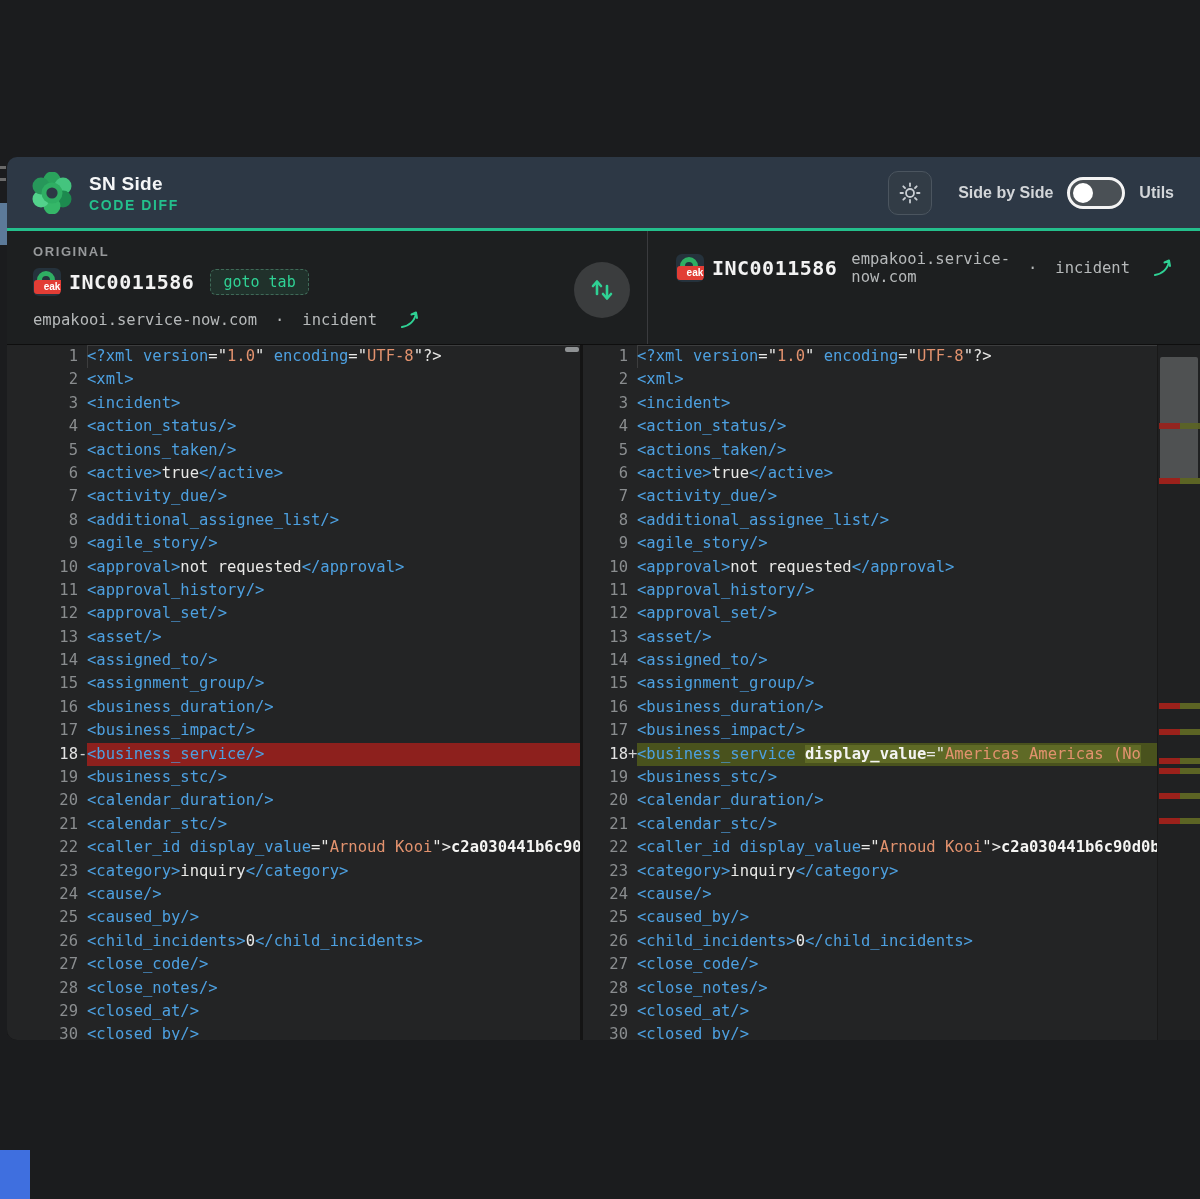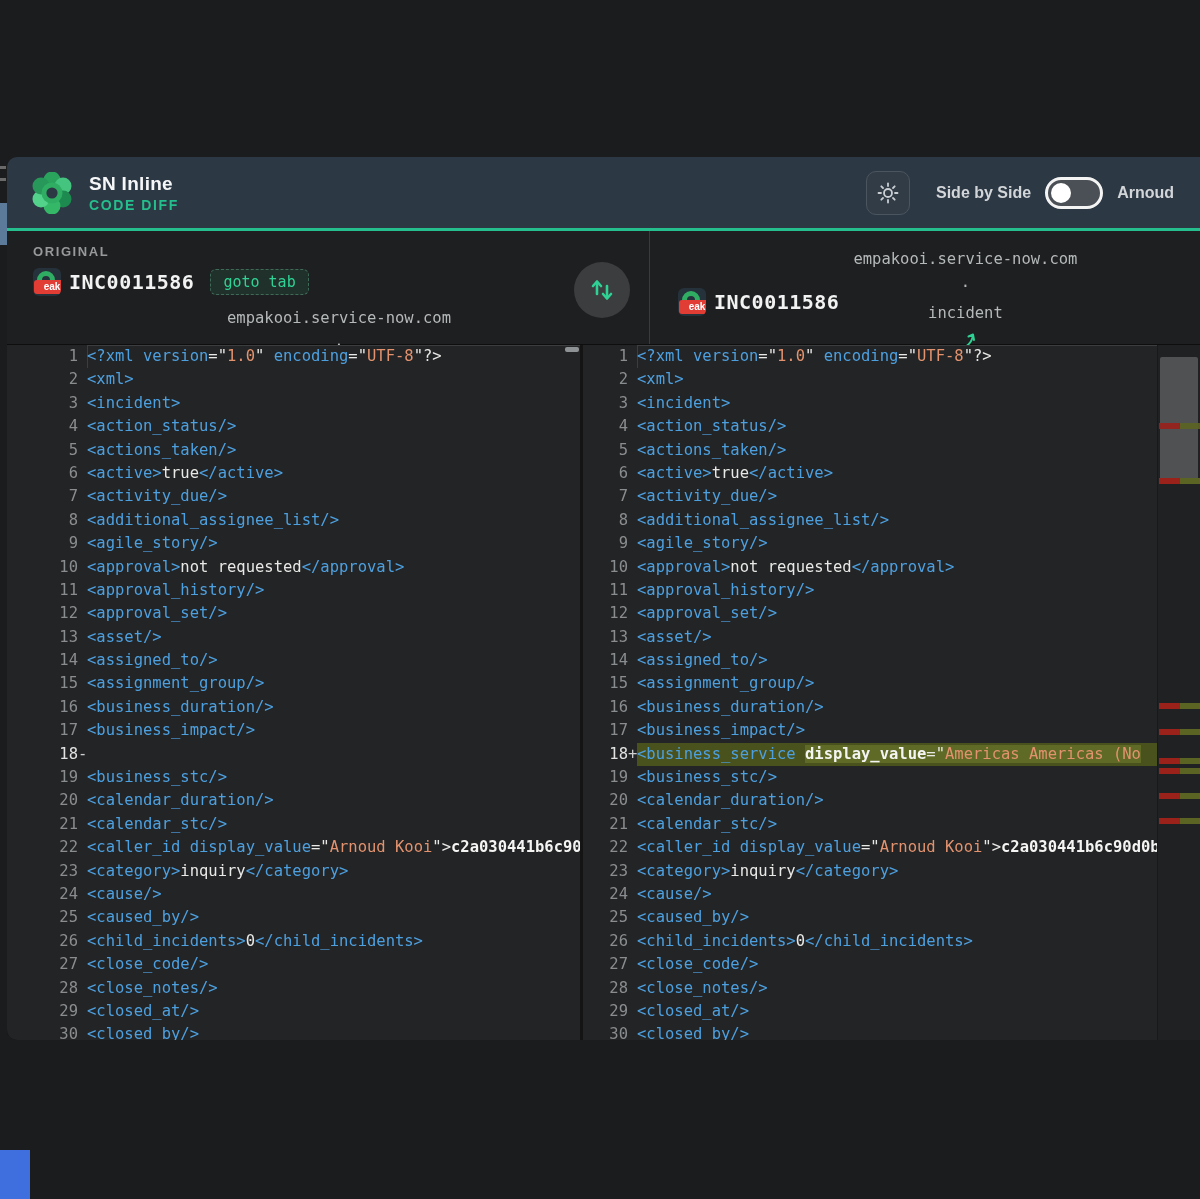--- a/index.html
+++ b/index.html
@@ -73,22 +73,22 @@
   }
   .record-id{
     font-family:"DejaVu Sans Mono",monospace;font-size:20px;font-weight:bold;color:#f2f2f2;
     margin-left:8px;letter-spacing:.5px;
   }
   .goto-btn{
     margin-left:16px;font-family:"DejaVu Sans Mono",monospace;font-size:15px;color:#2fd194;
     background:#20312b;border:1px dashed #3f6a58;border-radius:6px;padding:3px 12px;cursor:pointer;
   }
   .host-row{
-    margin-top:13px;display:flex;align-items:center;gap:9px;
-    font-family:"DejaVu Sans Mono",monospace;font-size:15.5px;color:#b6b9ba;flex-direction:column;
+    margin-top:13px;display:flex;align-items:center;gap:18px;
+    font-family:"DejaVu Sans Mono",monospace;font-size:15.5px;color:#b6b9ba;
   }
   .host-inline{margin-left:14px;font-weight:normal}
   .arrow-icon{flex:none;margin-left:4px}
   .swap-btn{
     position:absolute;left:567px;top:31px;width:56px;height:56px;border-radius:50%;
     background:#3b3d3e;display:flex;align-items:center;justify-content:center;cursor:pointer;z-index:3;
   }
 
   
   .code-section{display:flex;height:695px;background:#141414}
@@ -137,21 +137,21 @@
       <circle cx="21" cy="8" r="8.5" fill="#2aa35c"></circle>
       <circle cx="32" cy="14" r="8.5" fill="#44c47e"></circle>
       <circle cx="32" cy="27" r="8.5" fill="#1d8a4f"></circle>
       <circle cx="21" cy="34" r="8.5" fill="#35b768"></circle>
       <circle cx="10" cy="27" r="8.5" fill="#53d28c"></circle>
       <circle cx="10" cy="14" r="8.5" fill="#27975a"></circle>
       <circle cx="21" cy="21" r="10.5" fill="#2fae63"></circle>
       <circle cx="21" cy="21" r="5.6" fill="#2d3845"></circle>
     </svg>
     <div class="title-block">
-      <div class="app-title">SN Inline</div>
+      <div class="app-title">SN Side</div>
       <div class="app-subtitle">CODE DIFF</div>
     </div>
     <div class="header-right">
       <div class="icon-btn">
         <svg width="24" height="24" viewBox="0 0 24 24">
           <circle cx="12" cy="12" r="4" fill="none" stroke="#c9ced3" stroke-width="1.8"></circle>
           <g stroke="#c9ced3" stroke-width="1.8" stroke-linecap="round">
             <line x1="12" y1="2.5" x2="12" y2="5"></line>
               <line x1="12" y1="19" x2="12" y2="21.5"></line>
             <line x1="2.5" y1="12" x2="5" y2="12"></line>
@@ -160,21 +160,21 @@
               <line x1="17" y1="17" x2="18.7" y2="18.7"></line>
             <line x1="5.3" y1="18.7" x2="7" y2="17"></line>
               <line x1="17" y1="7" x2="18.7" y2="5.3"></line>
           </g>
         </svg>
       </div>
       <span class="toggle-label">Side by Side</span>
       <div class="toggle">
         <div class="knob"></div>
       </div>
-      <span class="toggle-label">Arnoud</span>
+      <span class="toggle-label">Utils</span>
     </div>
   </div>
 
   <div class="subheader">
     <div class="sub-left">
       <div class="section-label">ORIGINAL</div>
       <div class="record-row">
         <div class="favicon">
           <div class="arc"></div>
           <div class="badge">eak</div>
@@ -237,21 +237,21 @@
           <div class="crow"><span class="gutter">8</span><span class="sign"></span><span class="codecell"><span class="tok-b">&lt;additional_assignee_list/&gt;</span></span></div>
           <div class="crow"><span class="gutter">9</span><span class="sign"></span><span class="codecell"><span class="tok-b">&lt;agile_story/&gt;</span></span></div>
           <div class="crow"><span class="gutter">10</span><span class="sign"></span><span class="codecell"><span class="tok-b">&lt;approval&gt;</span><span class="tok-w">not requested</span><span class="tok-b">&lt;/approval&gt;</span></span></div>
           <div class="crow"><span class="gutter">11</span><span class="sign"></span><span class="codecell"><span class="tok-b">&lt;approval_history/&gt;</span></span></div>
           <div class="crow"><span class="gutter">12</span><span class="sign"></span><span class="codecell"><span class="tok-b">&lt;approval_set/&gt;</span></span></div>
           <div class="crow"><span class="gutter">13</span><span class="sign"></span><span class="codecell"><span class="tok-b">&lt;asset/&gt;</span></span></div>
           <div class="crow"><span class="gutter">14</span><span class="sign"></span><span class="codecell"><span class="tok-b">&lt;assigned_to/&gt;</span></span></div>
           <div class="crow"><span class="gutter">15</span><span class="sign"></span><span class="codecell"><span class="tok-b">&lt;assignment_group/&gt;</span></span></div>
           <div class="crow"><span class="gutter">16</span><span class="sign"></span><span class="codecell"><span class="tok-b">&lt;business_duration/&gt;</span></span></div>
           <div class="crow"><span class="gutter">17</span><span class="sign"></span><span class="codecell"><span class="tok-b">&lt;business_impact/&gt;</span></span></div>
-          <div class="crow removed"><span class="gutter">18</span><span class="sign">-</span></div>
+          <div class="crow removed"><span class="gutter">18</span><span class="sign">-</span><span class="codecell"><span class="tok-b">&lt;business_service/&gt;</span></span></div>
           <div class="crow"><span class="gutter">19</span><span class="sign"></span><span class="codecell"><span class="tok-b">&lt;business_stc/&gt;</span></span></div>
           <div class="crow"><span class="gutter">20</span><span class="sign"></span><span class="codecell"><span class="tok-b">&lt;calendar_duration/&gt;</span></span></div>
           <div class="crow"><span class="gutter">21</span><span class="sign"></span><span class="codecell"><span class="tok-b">&lt;calendar_stc/&gt;</span></span></div>
           <div class="crow"><span class="gutter">22</span><span class="sign"></span><span class="codecell"><span class="tok-b">&lt;caller_id</span><span class="tok-w"> </span><span class="tok-b">display_value</span><span class="tok-w">="</span><span class="tok-o">Arnoud Kooi</span><span class="tok-w">"&gt;</span><span class="tok-wb">c2a030441b6c90</span></span></div>
           <div class="crow"><span class="gutter">23</span><span class="sign"></span><span class="codecell"><span class="tok-b">&lt;category&gt;</span><span class="tok-w">inquiry</span><span class="tok-b">&lt;/category&gt;</span></span></div>
           <div class="crow"><span class="gutter">24</span><span class="sign"></span><span class="codecell"><span class="tok-b">&lt;cause/&gt;</span></span></div>
           <div class="crow"><span class="gutter">25</span><span class="sign"></span><span class="codecell"><span class="tok-b">&lt;caused_by/&gt;</span></span></div>
           <div class="crow"><span class="gutter">26</span><span class="sign"></span><span class="codecell"><span class="tok-b">&lt;child_incidents&gt;</span><span class="tok-w">0</span><span class="tok-b">&lt;/child_incidents&gt;</span></span></div>
           <div class="crow"><span class="gutter">27</span><span class="sign"></span><span class="codecell"><span class="tok-b">&lt;close_code/&gt;</span></span></div>
           <div class="crow"><span class="gutter">28</span><span class="sign"></span><span class="codecell"><span class="tok-b">&lt;close_notes/&gt;</span></span></div>

